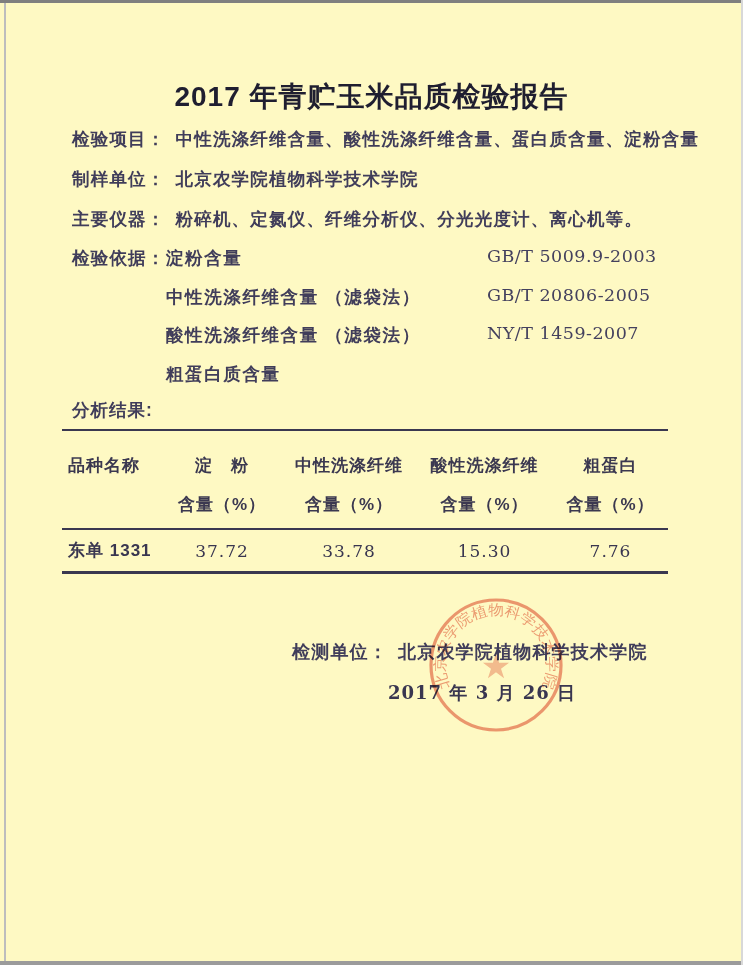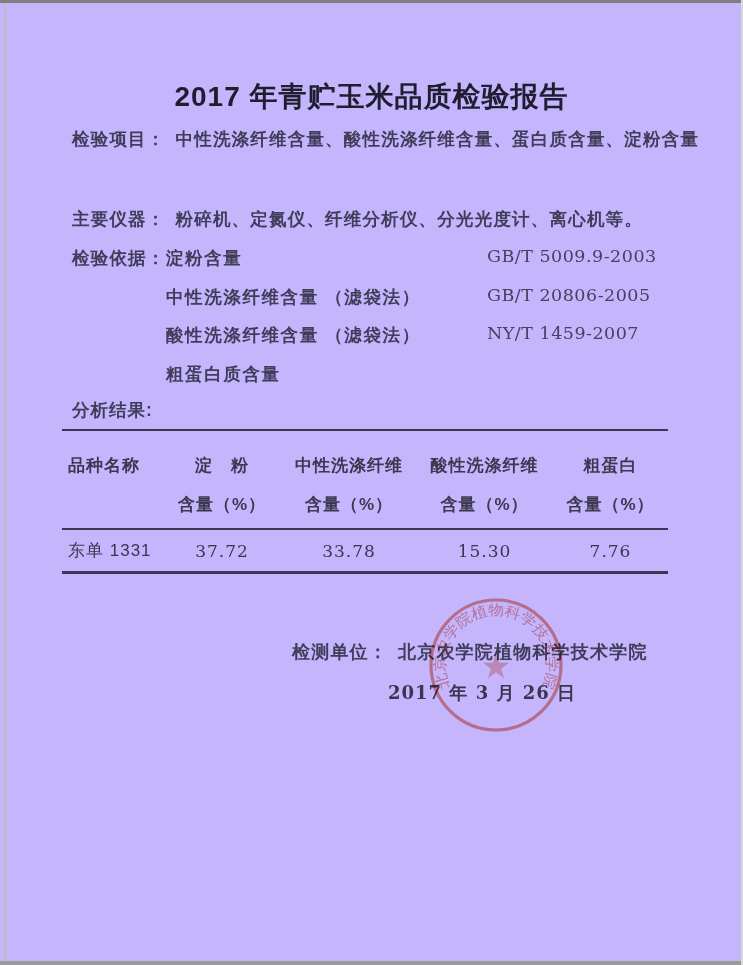--- a/index.html
+++ b/index.html
@@ -1,17 +1,17 @@
 <!DOCTYPE html>
 <html><head>
 <meta charset="utf-8">
 <style>
   html,body{margin:0;padding:0;background:#ffffff;}
   .page{
-    position:relative;width:743px;height:965px;background:#c4b5fd;
+    position:relative;width:743px;height:965px;background:#fef9c3;
     font-family:"Liberation Sans","DejaVu Sans",sans-serif;
     color:#403d5a;overflow:hidden;
   }
   
   .edge-top{position:absolute;left:0;top:0;width:100%;height:3px;background:#7f7f7f;}
   .edge-bottom{position:absolute;left:0;bottom:0;width:100%;height:4px;background:#9b9b9b;}
   .edge-left{position:absolute;left:4px;top:3px;bottom:4px;width:2px;background:#bdbdbd;}
   .edge-right{position:absolute;right:0;top:0;bottom:0;width:2px;background:#d8d8d8;}
 
   .title{
@@ -35,21 +35,21 @@
   .rule{height:2px;background:#3a3850;}
   .rule.bottom{height:3px;}
   .grid{display:grid;grid-template-columns:100px 120px 134px 137px 115px;}
   .cell{text-align:center;font-size:17px;font-weight:600;letter-spacing:1px;line-height:20px;white-space:nowrap;}
   .cell.first{text-align:left;padding-left:6px;}
   .th1{margin-top:25px;}
   .th2{margin-top:19px;}
   .mid{margin-top:13px;}
   .td{margin-top:11px;}
   .td .cell{font-family:"DejaVu Serif","Liberation Serif",serif;font-weight:normal;color:#393650;}
-  .td .cell.first{font-family:"Liberation Sans","DejaVu Sans",sans-serif;font-weight:400;}
+  .td .cell.first{font-family:"Liberation Sans","DejaVu Sans",sans-serif;font-weight:700;}
   .rule.bottom{margin-top:10px;}
 
   .footer-line{position:absolute;left:292px;top:640px;font-size:18px;font-weight:600;letter-spacing:1.2px;white-space:nowrap;}
   .date-line{position:absolute;left:388px;top:681px;font-size:18px;font-weight:600;letter-spacing:1px;white-space:nowrap;
              font-family:"DejaVu Serif","Liberation Serif",serif;color:#393650;}
 
   .seal{position:absolute;left:426px;top:595px;width:140px;height:140px;
         opacity:0.8;mix-blend-mode:multiply;pointer-events:none;}
 </style>
 </head>
@@ -58,20 +58,23 @@
 <div class="page">
   <div class="edge-top"></div>
   <div class="edge-bottom"></div>
   <div class="edge-left"></div>
   <div class="edge-right"></div>
 
   <div class="title">2017 年青贮玉米品质检验报告</div>
 
   <div class="line f0">
     <span class="lbl">检验项目：</span><span>中性洗涤纤维含量、酸性洗涤纤维含量、蛋白质含量、淀粉含量</span>
+  </div>
+  <div class="line f1">
+    <span class="lbl">制样单位：</span><span>北京农学院植物科学技术学院</span>
   </div>
   <div class="line f2">
     <span class="lbl">主要仪器：</span><span>粉碎机、定氮仪、纤维分析仪、分光光度计、离心机等。</span>
   </div>
 
   <div class="basis-label">检验依据：</div>
   <div class="basis-item b0">淀粉含量</div>
   <div class="basis-std  b0">GB/T 5009.9-2003</div>
   <div class="basis-item b1">中性洗涤纤维含量 （滤袋法）</div>
   <div class="basis-std  b1">GB/T 20806-2005</div>

